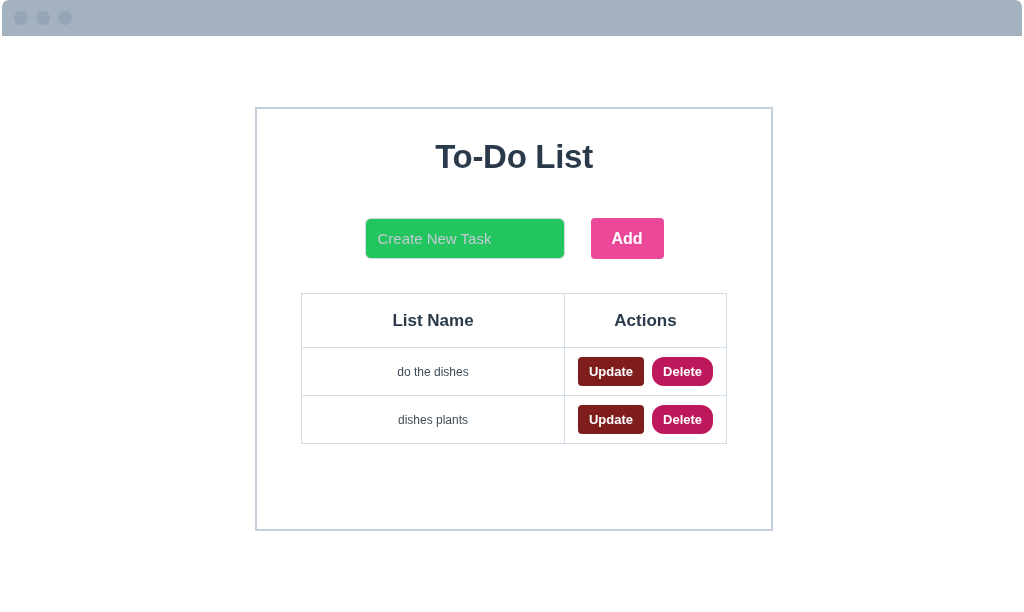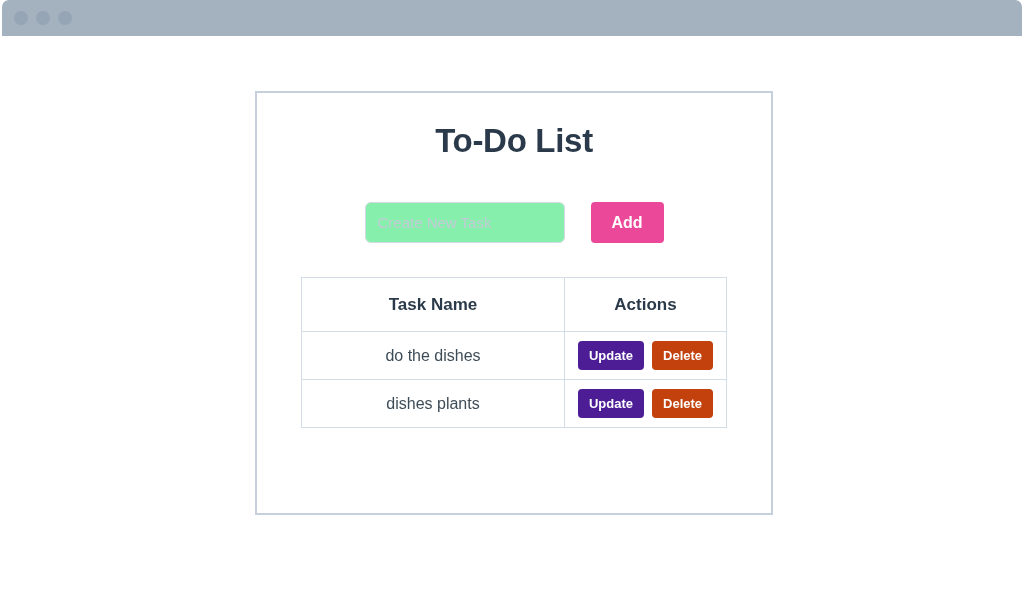--- a/index.html
+++ b/index.html
@@ -46,21 +46,21 @@
     top: 36px;
     width: 1024px;
     height: 576px;
     background: #ffffff;
   }
 
   
   #todo-card {
     position: absolute;
     left: 255px;
-    top: 55px;
+    top: 71px;
     width: 518px;
     height: 424px;
     border: 2px solid #c5d0dc;
     background: #ffffff;
     box-sizing: border-box;
   }
 
   #page-title {
     margin: 0;
     padding-top: 29px;
@@ -78,21 +78,21 @@
     align-items: center;
     gap: 26px;
     margin-top: 42px;
   }
   #task-input {
     width: 200px;
     height: 41px;
     box-sizing: border-box;
     border: 1px solid #d2dae3;
     border-radius: 6px;
-    background: #86efac;
+    background: #22c55e;
     padding: 16px 12px;
     font-family: "Liberation Sans", sans-serif;
     font-size: 15px;
     color: #44525e;
     outline: none;
   }
   #task-input::placeholder {
     color: #c3ccd6;
     font-size: 15px;
   }
@@ -132,21 +132,21 @@
     font-weight: bold;
     color: #2b3a4a;
   }
   #task-table td {
     height: 45px;
   }
   #task-table col.col-name { width: 263px; }
   #task-table col.col-actions { width: 162px; }
 
   .task-name-cell {
-    font-size: 16px;
+    font-size: 12px;
     color: #3e4c57;
     font-weight: normal;
   }
   .actions-cell {
     padding: 0;
   }
   .actions-inner {
     display: flex;
     justify-content: center;
     align-items: center;
@@ -156,22 +156,22 @@
     border: none;
     border-radius: 4px;
     color: #ffffff;
     font-family: "Liberation Sans", sans-serif;
     font-size: 13px;
     font-weight: bold;
     height: 29px;
     cursor: pointer;
     padding: 0 11px;
   }
-  .btn-update { background: #4c1d95; }
-  .btn-delete { background: #c2410c; }
+  .btn-update { background: #7f1d1d; }
+  .btn-delete { background: #be185d; border-radius: 12px; }
 </style>
 </head>
 <body>
 
 <div id="browser-chrome">
   <div id="window-dots">
     <span class="dot"></span>
     <span class="dot"></span>
     <span class="dot"></span>
   </div>
@@ -189,21 +189,21 @@
     </div>
 
     <div id="task-table-wrap">
       <table id="task-table">
         <colgroup>
           <col class="col-name">
           <col class="col-actions">
         </colgroup>
         <thead>
           <tr>
-            <th>Task Name</th>
+            <th>List Name</th>
             <th>Actions</th>
           </tr>
         </thead>
         <tbody>
 
           <tr>
             <td class="task-name-cell">do the dishes</td>
             <td class="actions-cell">
               <div class="actions-inner">
                 <button class="btn-update">Update</button>

